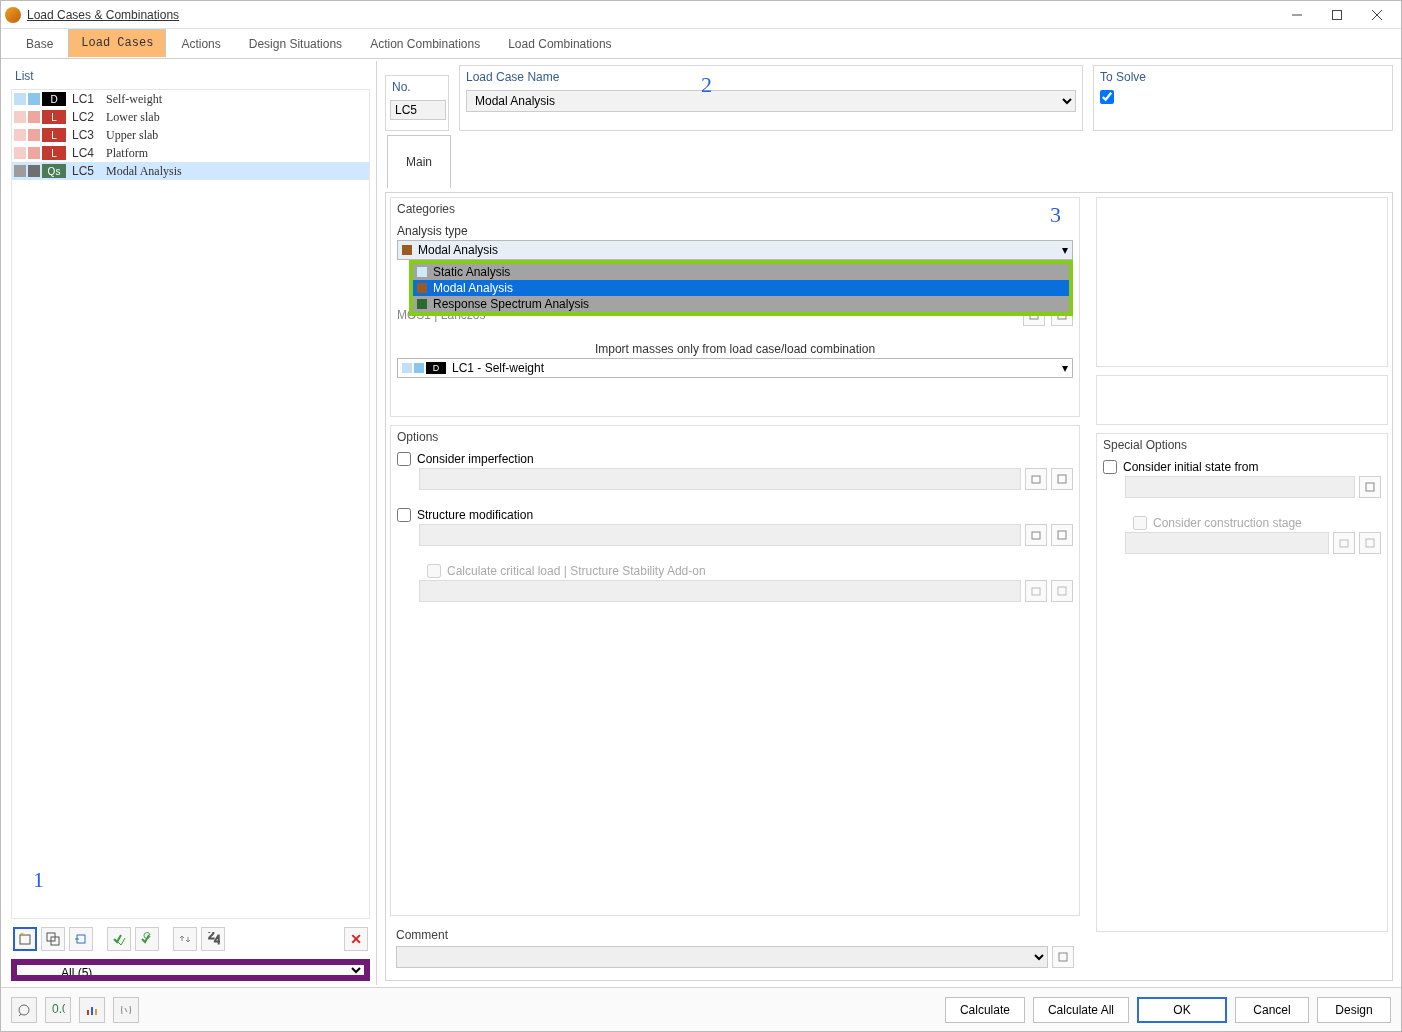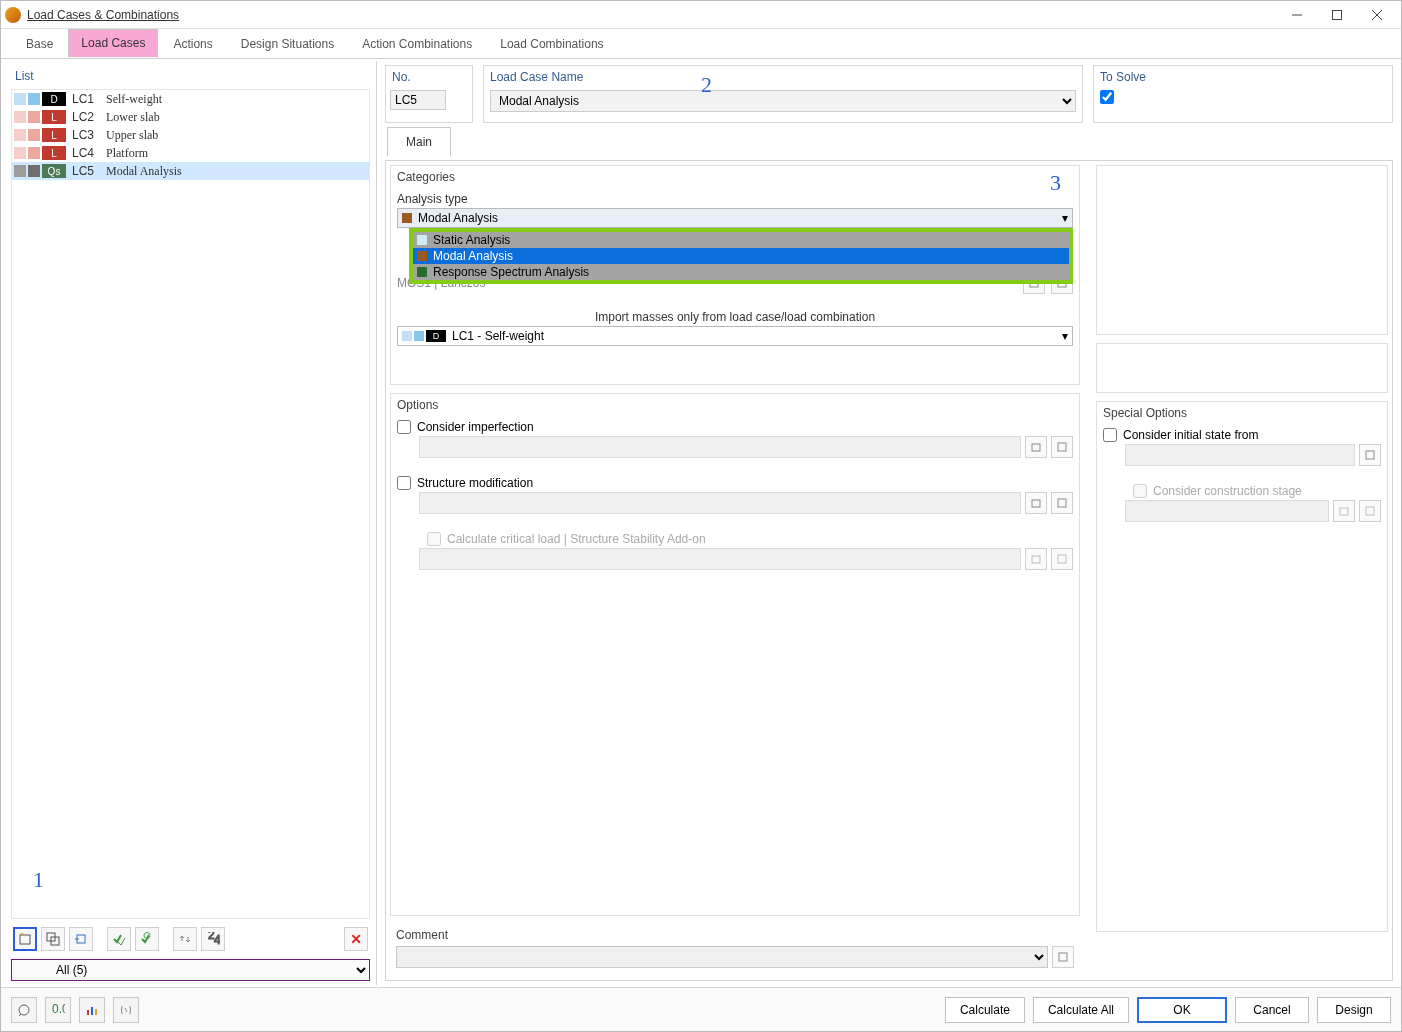--- a/index.html
+++ b/index.html
@@ -8,21 +8,21 @@
 
 .titlebar { height: 28px; display: flex; align-items: center; padding: 0 4px; border-bottom: 1px solid #e0e0e0; }
 .titlebar .icon-app { width: 16px; height: 16px; margin-right: 6px; background: linear-gradient(135deg,#f0a020,#c06010); border-radius: 50%; }
 .titlebar .title { flex: 1; color: #333; text-decoration: underline; }
 .titlebar .winbtn { width: 40px; height: 26px; display:flex; align-items:center; justify-content:center; color:#444; }
 .titlebar .winbtn svg { width:12px; height:12px; }
 
 
 .tabs { height: 30px; display:flex; align-items:flex-end; padding: 0 12px; border-bottom: 1px solid #d0d0d0; gap: 2px; }
 .tab { padding: 6px 12px 7px 12px; color:#555; border:1px solid transparent; border-bottom:none; cursor:default; }
-.tab.active { background:#f9a8d4; border:1px solid #c8c8c8; border-bottom:1px solid #fff; color:#333; }
+.tab.active { background:#fdba74; border:1px solid #c8c8c8; border-bottom:1px solid #fff; color:#333;font-family:Liberation Mono, monospace; }
 
 
 .main { display:flex; position:absolute; top:60px; bottom:46px; left:0; right:0; }
 
 
 .left { width: 376px; border-right:1px solid #d4d4d4; display:flex; flex-direction:column; padding: 4px 6px 4px 10px; }
 .section-title { color:#355c8c; font-weight:500; padding: 4px 4px 6px 4px; }
 .lc-list { flex:1; background:#fff; border:1px solid #e6e6e6; margin: 0 0 6px 0; overflow:auto; }
 .lc-row { display:flex; align-items:center; height:18px; padding-left:2px; }
 .lc-row.selected { background:#cfe8ff; }
@@ -33,40 +33,40 @@
 .lc-name { color:#333;font-family:Liberation Serif, serif; }
 
 
 .left-toolbar { display:flex; align-items:center; gap:4px; padding: 2px 2px; }
 .tbtn { width:24px; height:24px; border:1px solid #cfcfcf; background:#f7f7f7; display:flex; align-items:center; justify-content:center; }
 .tbtn.highlight { border:2px solid #2a5fd8; }
 .tbtn svg { width:14px; height:14px; stroke:#555; fill:none; }
 .left-toolbar .spacer { flex:1; }
 .del-x { color:#d22; font-size:14px; font-weight:bold; }
 .left-filter { margin-top:6px; }
-.left-filter select { width:100%; height:22px; border:1px solid #701a75; background:#fafafa; padding-left:40px; }
+.left-filter select { width:100%; height:22px; border:6px solid #701a75; background:#fafafa; padding-left:40px; }
 
 
 .right { flex:1; display:flex; flex-direction:column; padding: 4px 8px 4px 8px; gap:4px; overflow:hidden; }
 .row1 { display:flex; gap:10px; }
 .field { border:1px solid #d8d8d8; border-radius:0; padding: 0 0 6px 0; }
 .field-label { color:#355c8c; font-weight:500; padding:4px 6px 2px 6px; }
-.no-box { width:88px; }
+.no-box { width:64px;margin-top:10px; }
 .no-box input { width:56px; margin:4px; height:20px; border:1px solid #ccc; background:#f2f2f2; padding-left:4px; }
 .name-box { flex:1; }
 .name-select { width:calc(100% - 12px); margin:4px 6px; height:22px; border:1px solid #ccc; background:#f2f2f2; padding-left:4px; }
 .solve-box { width:300px; }
 .chk { margin:4px 6px; width:14px; height:14px; }
 
 
 .annot { position:absolute; color:#2a5fd8; font-size:22px; font-weight:400; font-family: cursive; }
 
 
 .subtabs { display:flex; padding-left:2px; }
-.subtab { border:1px solid #c8c8c8; border-bottom:none; padding:7px 18px; background:#fff; color:#333; }
+.subtab { border:1px solid #c8c8c8; border-bottom:none; padding:19px 18px; background:#fff; color:#333; }
 .panel-body { border:1px solid #d4d4d4; flex:1; display:flex; gap:8px; padding:0; overflow:hidden; }
 .panel-left { flex:1; display:flex; flex-direction:column; padding:0; min-width:0;}
 .panel-right { width:300px; display:flex; flex-direction:column; }
 
 .group { border:1px solid #e0e0e0; margin:4px; padding:4px 6px 8px 6px; }
 .group-title { color:#404040; font-weight:500; padding-bottom:4px; }
 .lbl { color:#333; padding:4px 0 2px 0; }
 
 
 .dd { position:relative; }

